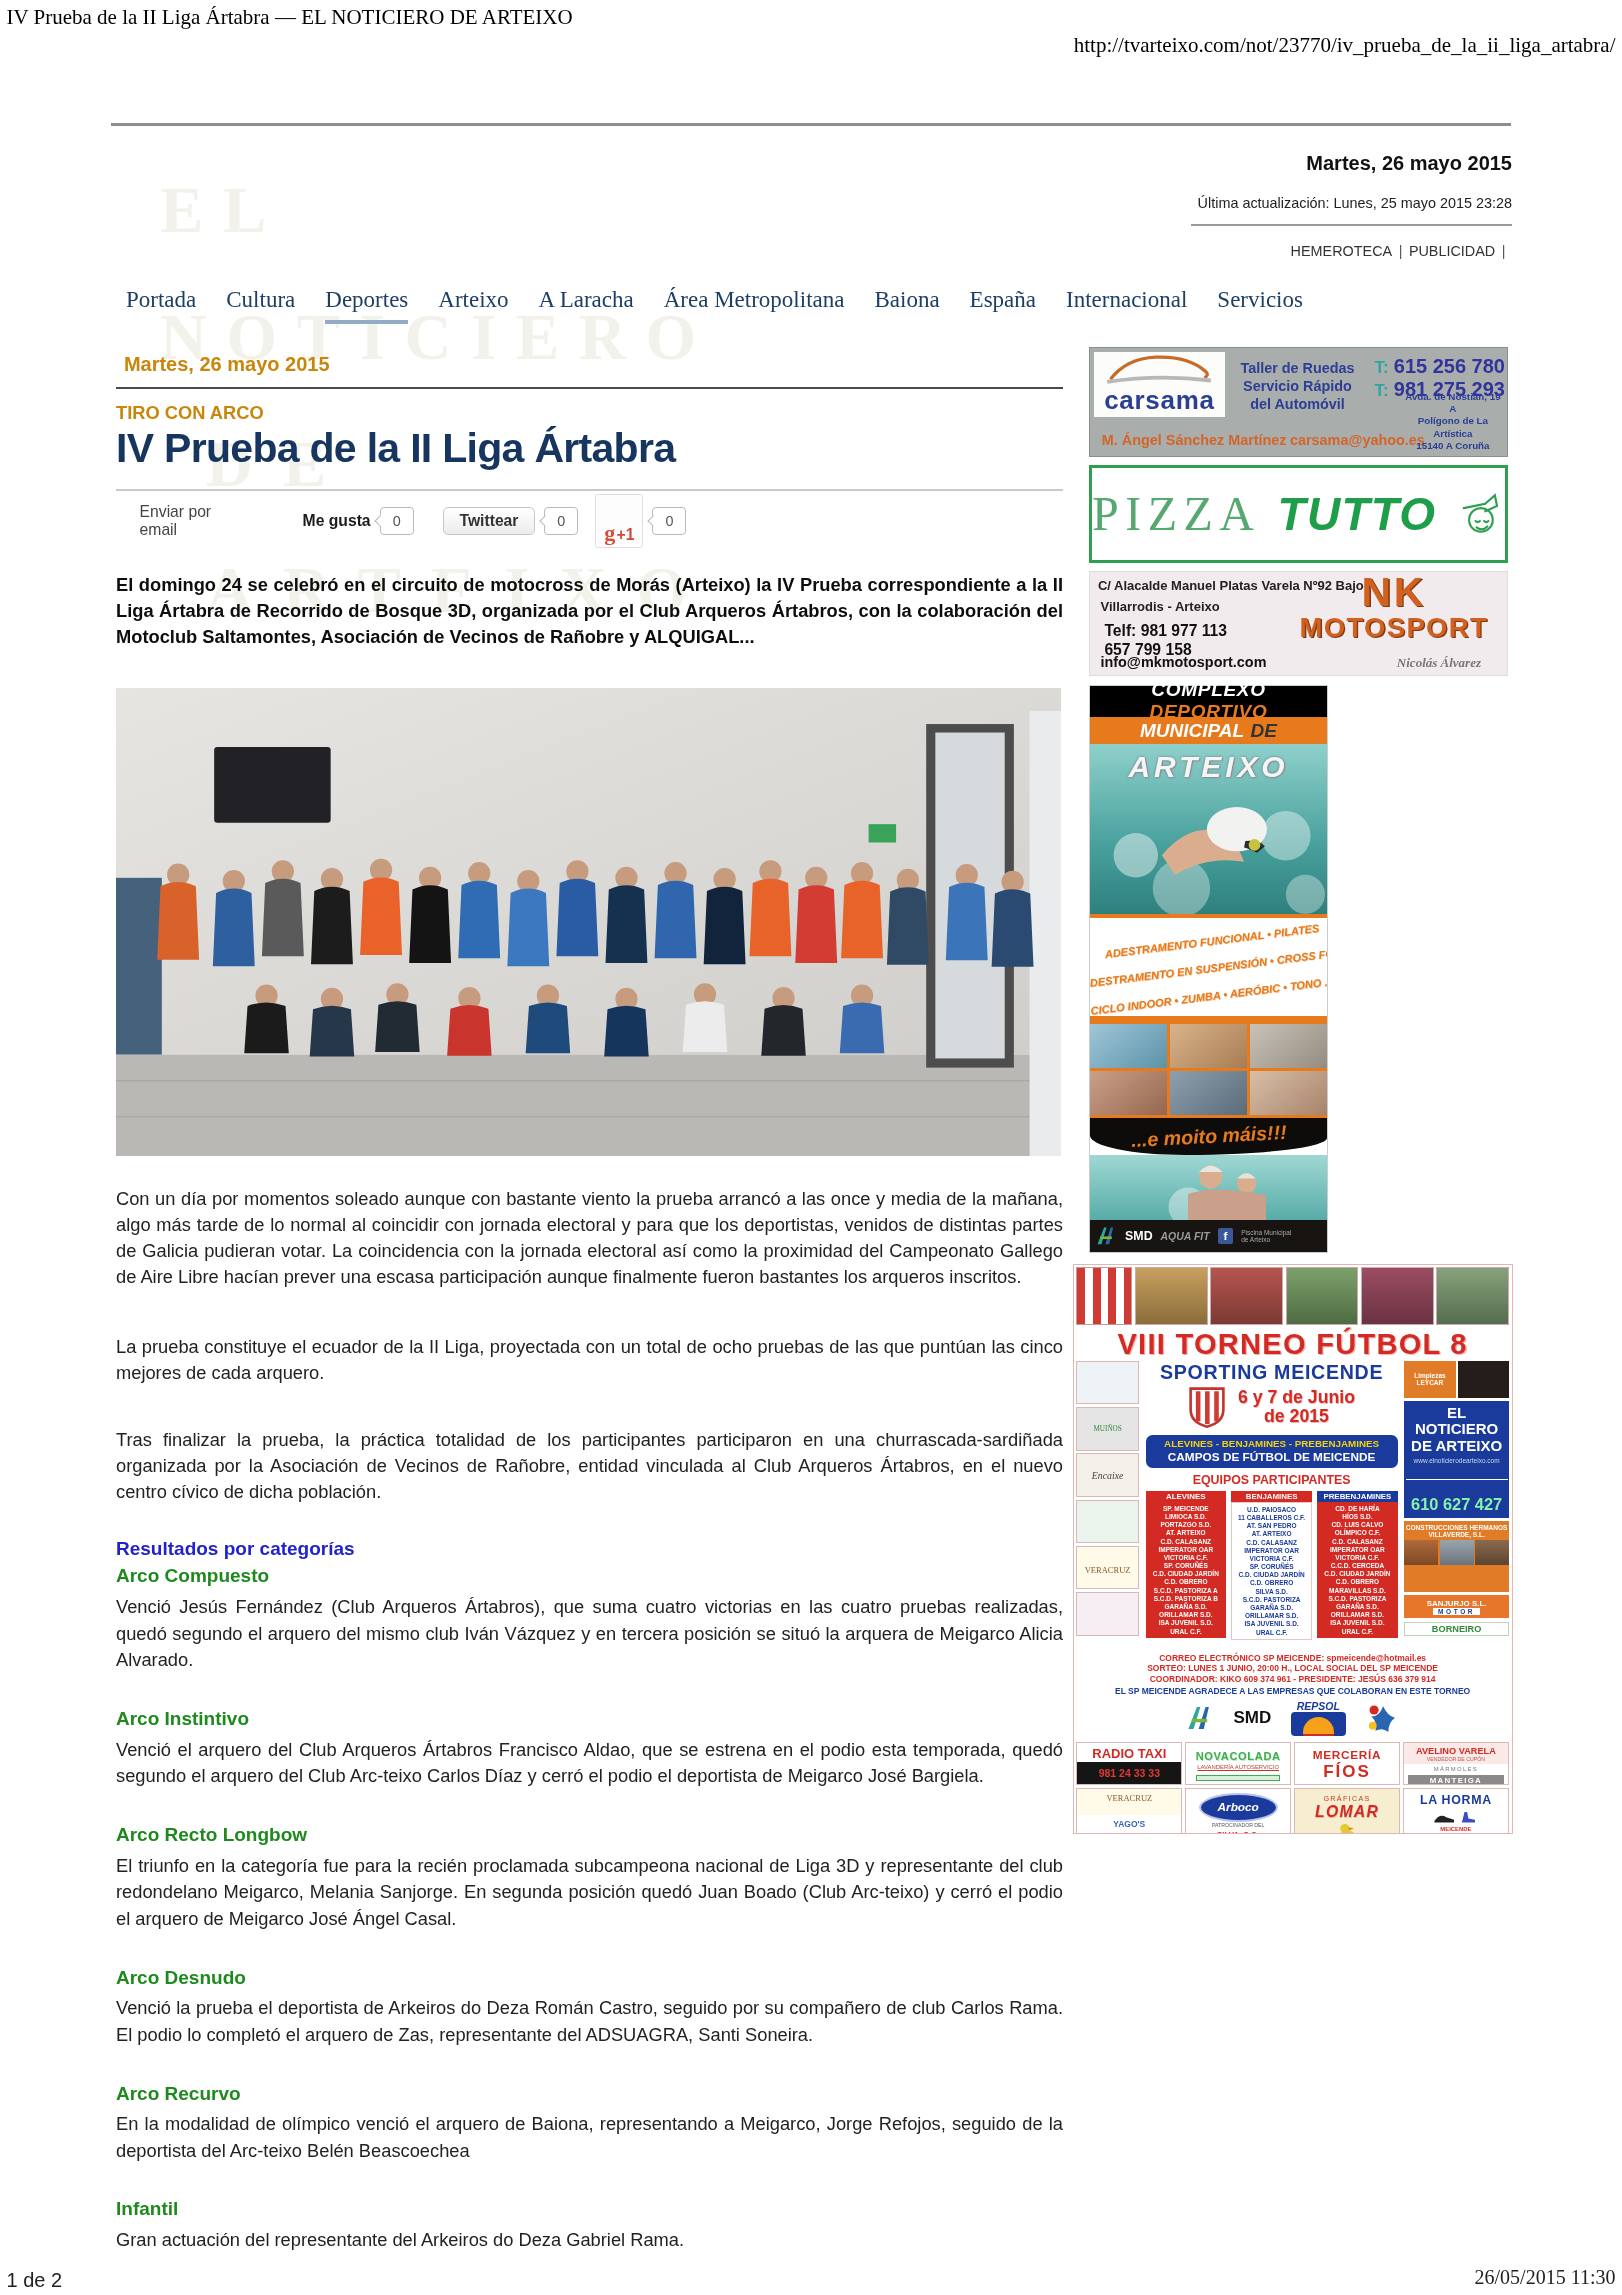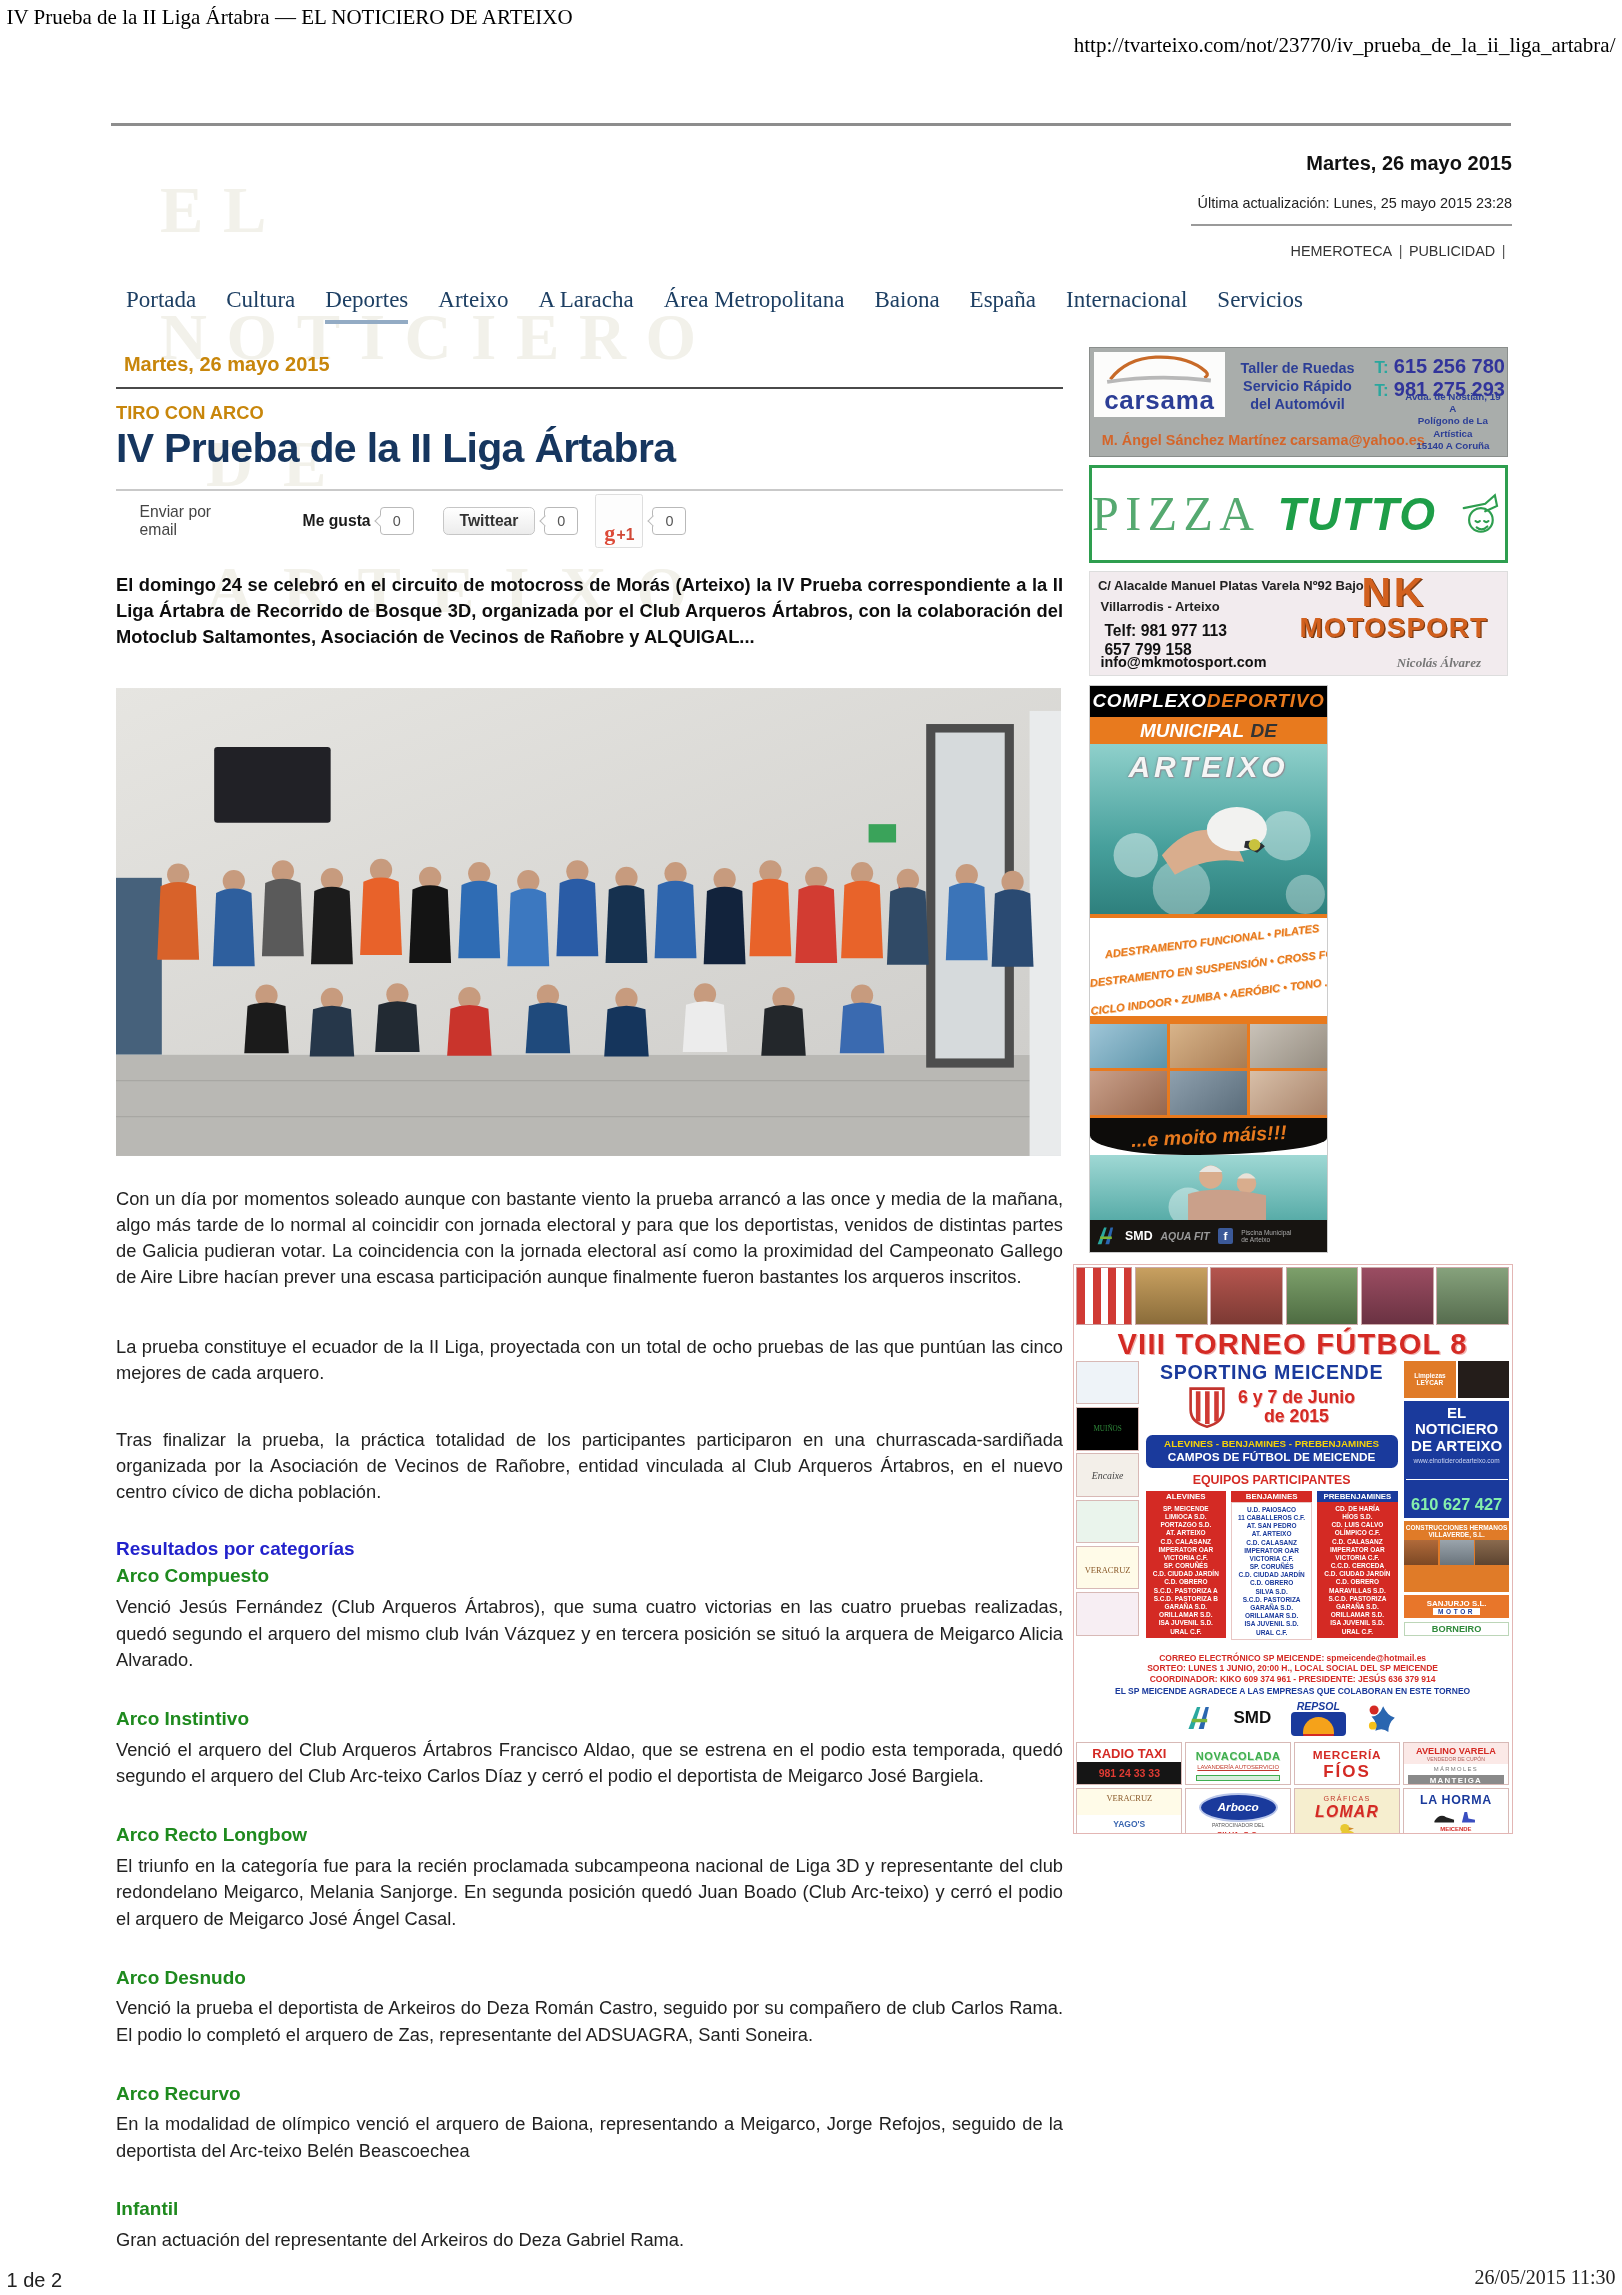--- a/index.html
+++ b/index.html
@@ -92,21 +92,21 @@
   .nk-mail { position:absolute; left:10.5px; bottom:5.2px; font-weight:bold; font-size:14.4px; color:#111; }
   .nk-brand { position:absolute; right:5.2px; top:1.3px; width:216px; text-align:center; color:#d2601e; font-weight:bold;
               text-shadow:1.3px 1.3px 0 #7a3a12; }
   .nk-brand .b1 { font-size:41px; line-height:.95; letter-spacing:2.6px; }
   .nk-brand .b2 { font-size:27.5px; letter-spacing:1.3px; }
   .nk-owner { position:absolute; right:26px; bottom:3.9px; font-family:"Liberation Serif",serif; font-style:italic;
               font-size:13px; color:#777; font-weight:bold; }
 
   .ad-complexo { margin-top:9.2px; width:239px; position:relative; border:0.7px solid #ccc; }
   .cx-band1 { height:31px; background:#000; display:flex; align-items:center; justify-content:center;
-              font-weight:bold; font-style:italic; font-size:19px; letter-spacing:0.7px; }
+              font-weight:bold; font-style:italic; font-size:19px; letter-spacing:0.7px;flex-direction:column; }
   .cx-band1 .w { color:#fff; } .cx-band1 .o { color:#e87a1e; }
   .cx-band2 { height:27.5px; background:#e87a1e; display:flex; align-items:center; justify-content:center;
               font-weight:bold; font-style:italic; font-size:19px; }
   .cx-band2 .w { color:#fff; } .cx-band2 .d { color:#333; margin-left:6.5px; }
   .cx-photo { height:170px; background:linear-gradient(#8fd0cb,#47a09c 60%,#2e807d); position:relative; overflow:hidden; }
   .cx-arteixo { position:absolute; top:5.2px; width:100%; text-align:center; font-size:30px; font-weight:bold; letter-spacing:3.9px;
                 color:#f5f5f5; text-shadow:0 0 2.6px #6a7077, 1.3px 1.3px 0 #9aa0a6; font-style:italic; }
   .cx-div { height:3.9px; background:#e87a1e; }
   .cx-act { height:98px; background:#fff; position:relative; overflow:hidden; }
   .cx-line { position:absolute; left:-9.2px; width:262px; text-align:center; color:#e87a1e; font-weight:bold; font-style:italic;
@@ -465,21 +465,21 @@
         <div class="t-photo" style="background:linear-gradient(#c8a060,#8a6c3a)"></div>
         <div class="t-photo" style="background:linear-gradient(#b5554e,#7c3a34)"></div>
         <div class="t-photo" style="background:linear-gradient(#7da06b,#4e6c42)"></div>
         <div class="t-photo" style="background:linear-gradient(#9b4d62,#6a3242)"></div>
         <div class="t-photo" style="background:linear-gradient(#86a27c,#566c4e)"></div>
       </div>
       <div class="t-title">VIII TORNEO FÚTBOL 8</div>
       <div class="t-mid">
         <div class="t-left">
           <div class="t-miniL" style="background:#eef3f8"></div>
-          <div class="t-miniL" style="background:#000000">
+          <div class="t-miniL" style="background:#e5e5e5">
               <span style="color:#2f8a3a;font-family:'Liberation Serif',serif">MUIÑOS</span>
             </div>
           <div class="t-miniL" style="background:#f3efe9">
               <span style="color:#444;font-family:'Liberation Serif',serif;font-style:italic;font-size:9.8px">Encaixe</span>
             </div>
           <div class="t-miniL" style="background:#eaf4ec"></div>
           <div class="t-miniL" style="background:#fffbe8">
               <span class="vc-name">VERACRUZ</span>
             </div>
           <div class="t-miniL" style="background:#f7eef3"></div>

